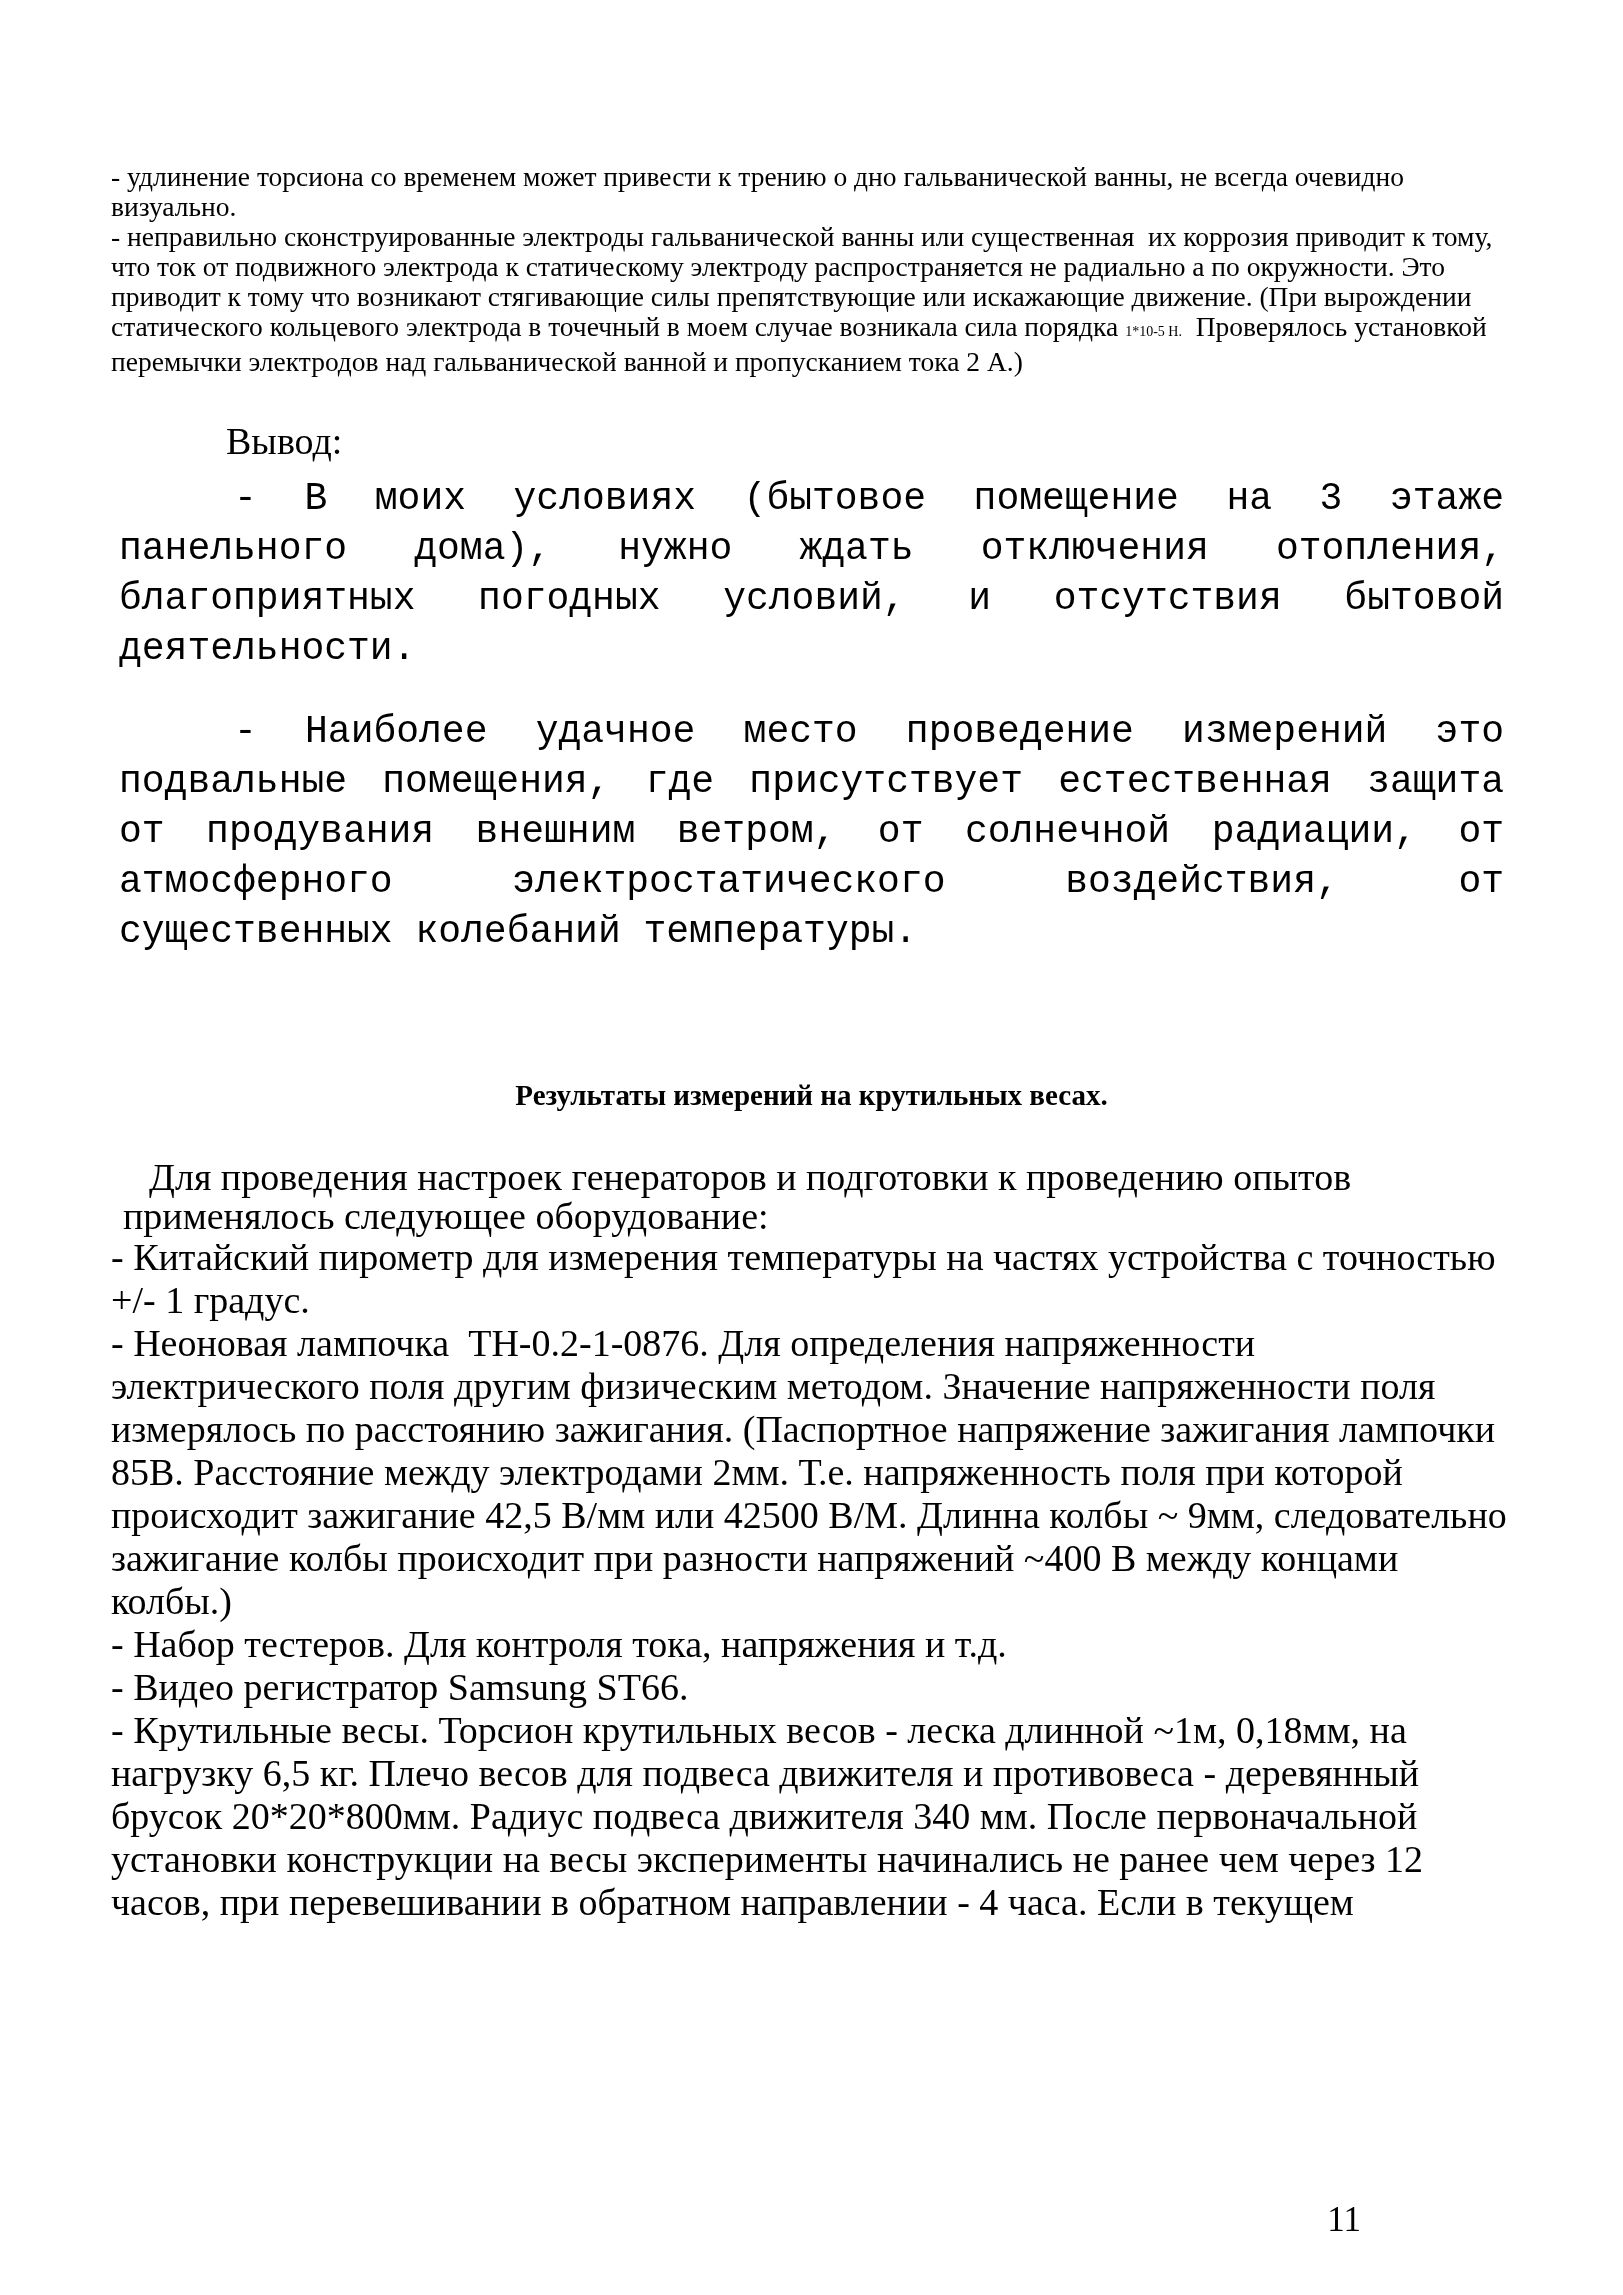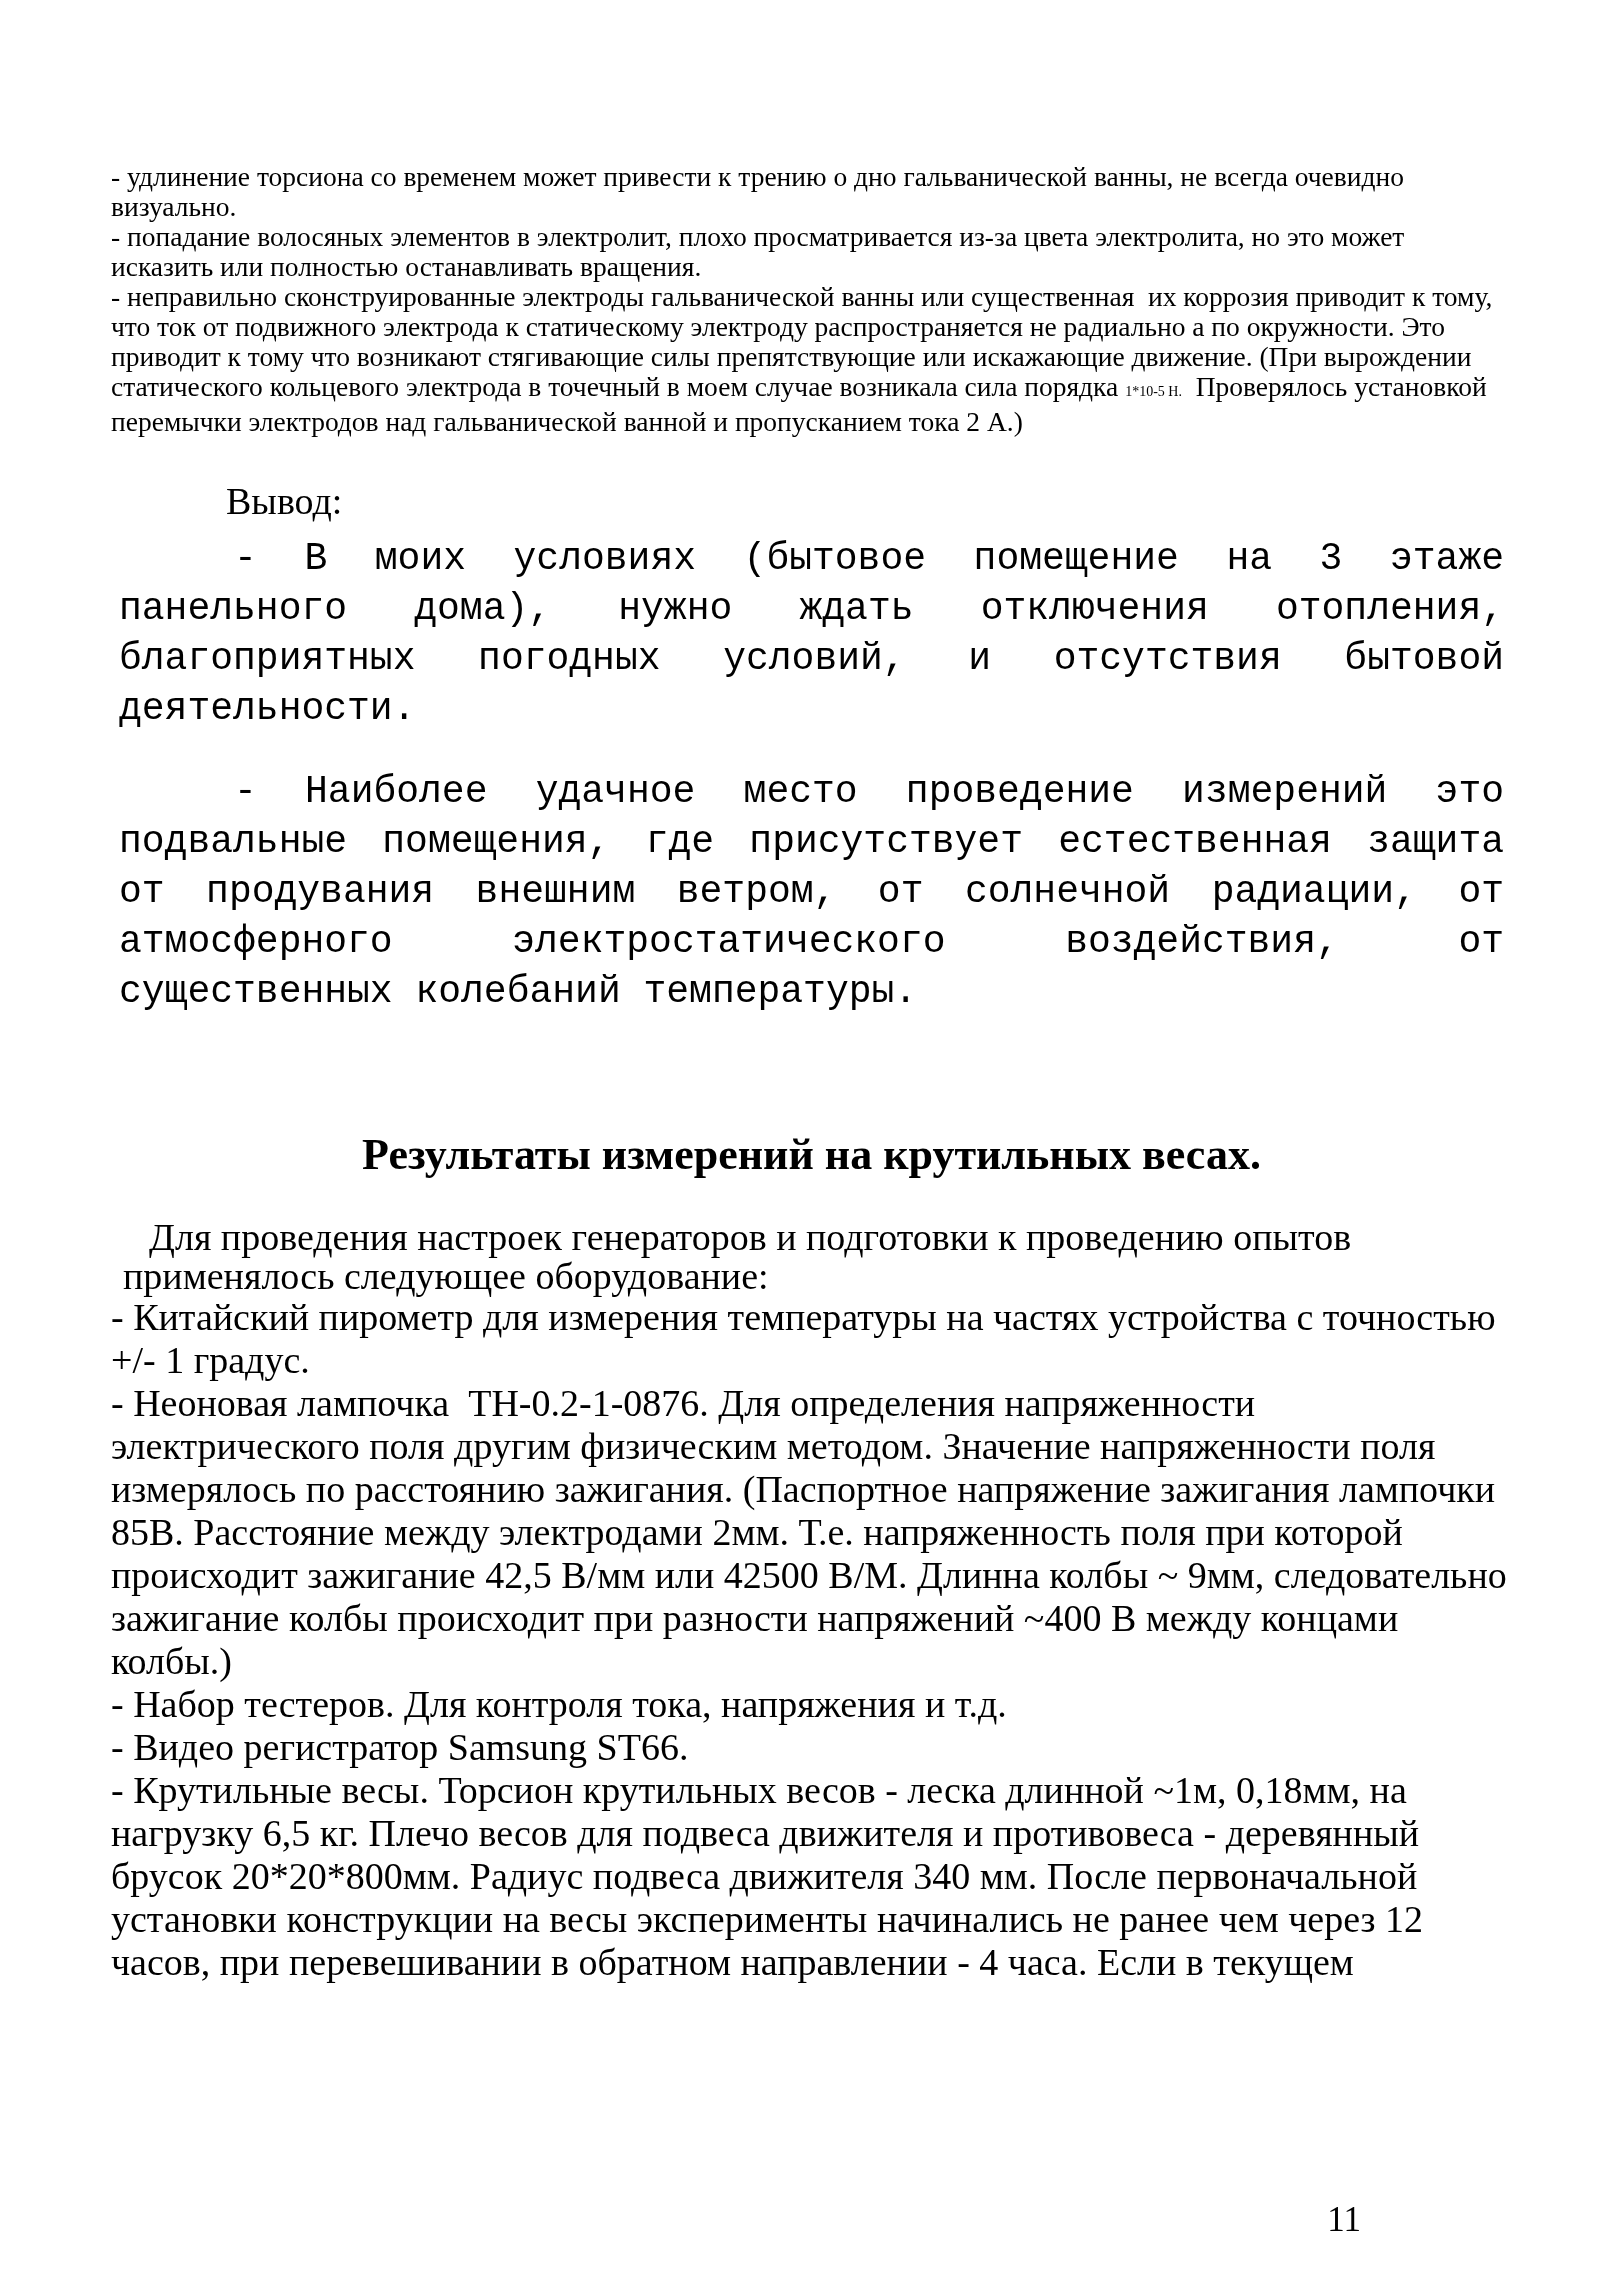--- a/index.html
+++ b/index.html
@@ -59,21 +59,21 @@
     text-align: justify;
     text-indent: 115px;
     font-family: Liberation Mono, monospace;
   }
   .conclusion-p + .conclusion-p {
     margin-top: 33px;
   }
   
   .results-heading {
     margin: 113px 0 0 0;
-    font-size: 44px;
+    font-size: 29px;
     line-height: 50px;
     font-weight: bold;
     text-align: center;
   }
   .results-intro {
     margin: 38px 0 0 12px;
     font-size: 38px;
     line-height: 39px;
     text-indent: 26px;
     white-space: pre-wrap;
@@ -94,21 +94,20 @@
   }
 </style>
 </head>
 <body>
 
 <div class="page">
   <div class="content">
 
     <div class="notes">
       <p>- удлинение торсиона со временем может привести к трению о дно гальванической ванны, не всегда очевидно визуально.</p>
-      <p>- попадание волосяных элементов в электролит, плохо просматривается из-за цвета электролита, но это может исказить или полностью останавливать вращения.</p>
       <p><span>- неправильно сконструированные электроды гальванической ванны или существенная  их коррозия приводит к тому, что ток от подвижного электрода к статическому электроду распространяется не радиально а по окружности. Это приводит к тому что возникают стягивающие силы препятствующие или искажающие движение. (При вырождении статического кольцевого электрода в точечный в моем случае возникала сила порядка </span><span class="note-small">1*10-5 Н.</span><span>  Проверялось установкой перемычки электродов над гальванической ванной и пропусканием тока 2 А.)</span></p>
     </div>
 
 
     <div>
       <p class="conclusion-title">Вывод:</p>
       <p class="conclusion-p">- В моих условиях (бытовое помещение на 3 этаже панельного дома), нужно ждать отключения отопления, благоприятных погодных условий,  и отсутствия бытовой деятельности.</p>
       <p class="conclusion-p">- Наиболее удачное место проведение измерений это подвальные помещения, где присутствует естественная защита  от продувания внешним ветром, от солнечной радиации, от атмосферного электростатического воздействия, от существенных колебаний температуры.</p>
     </div>
 

